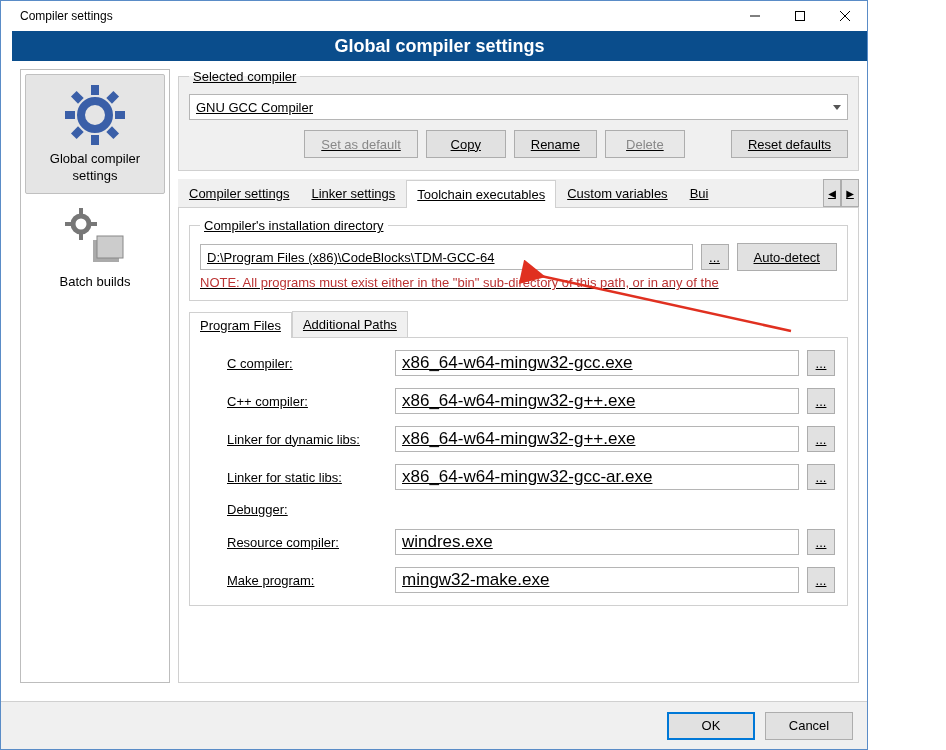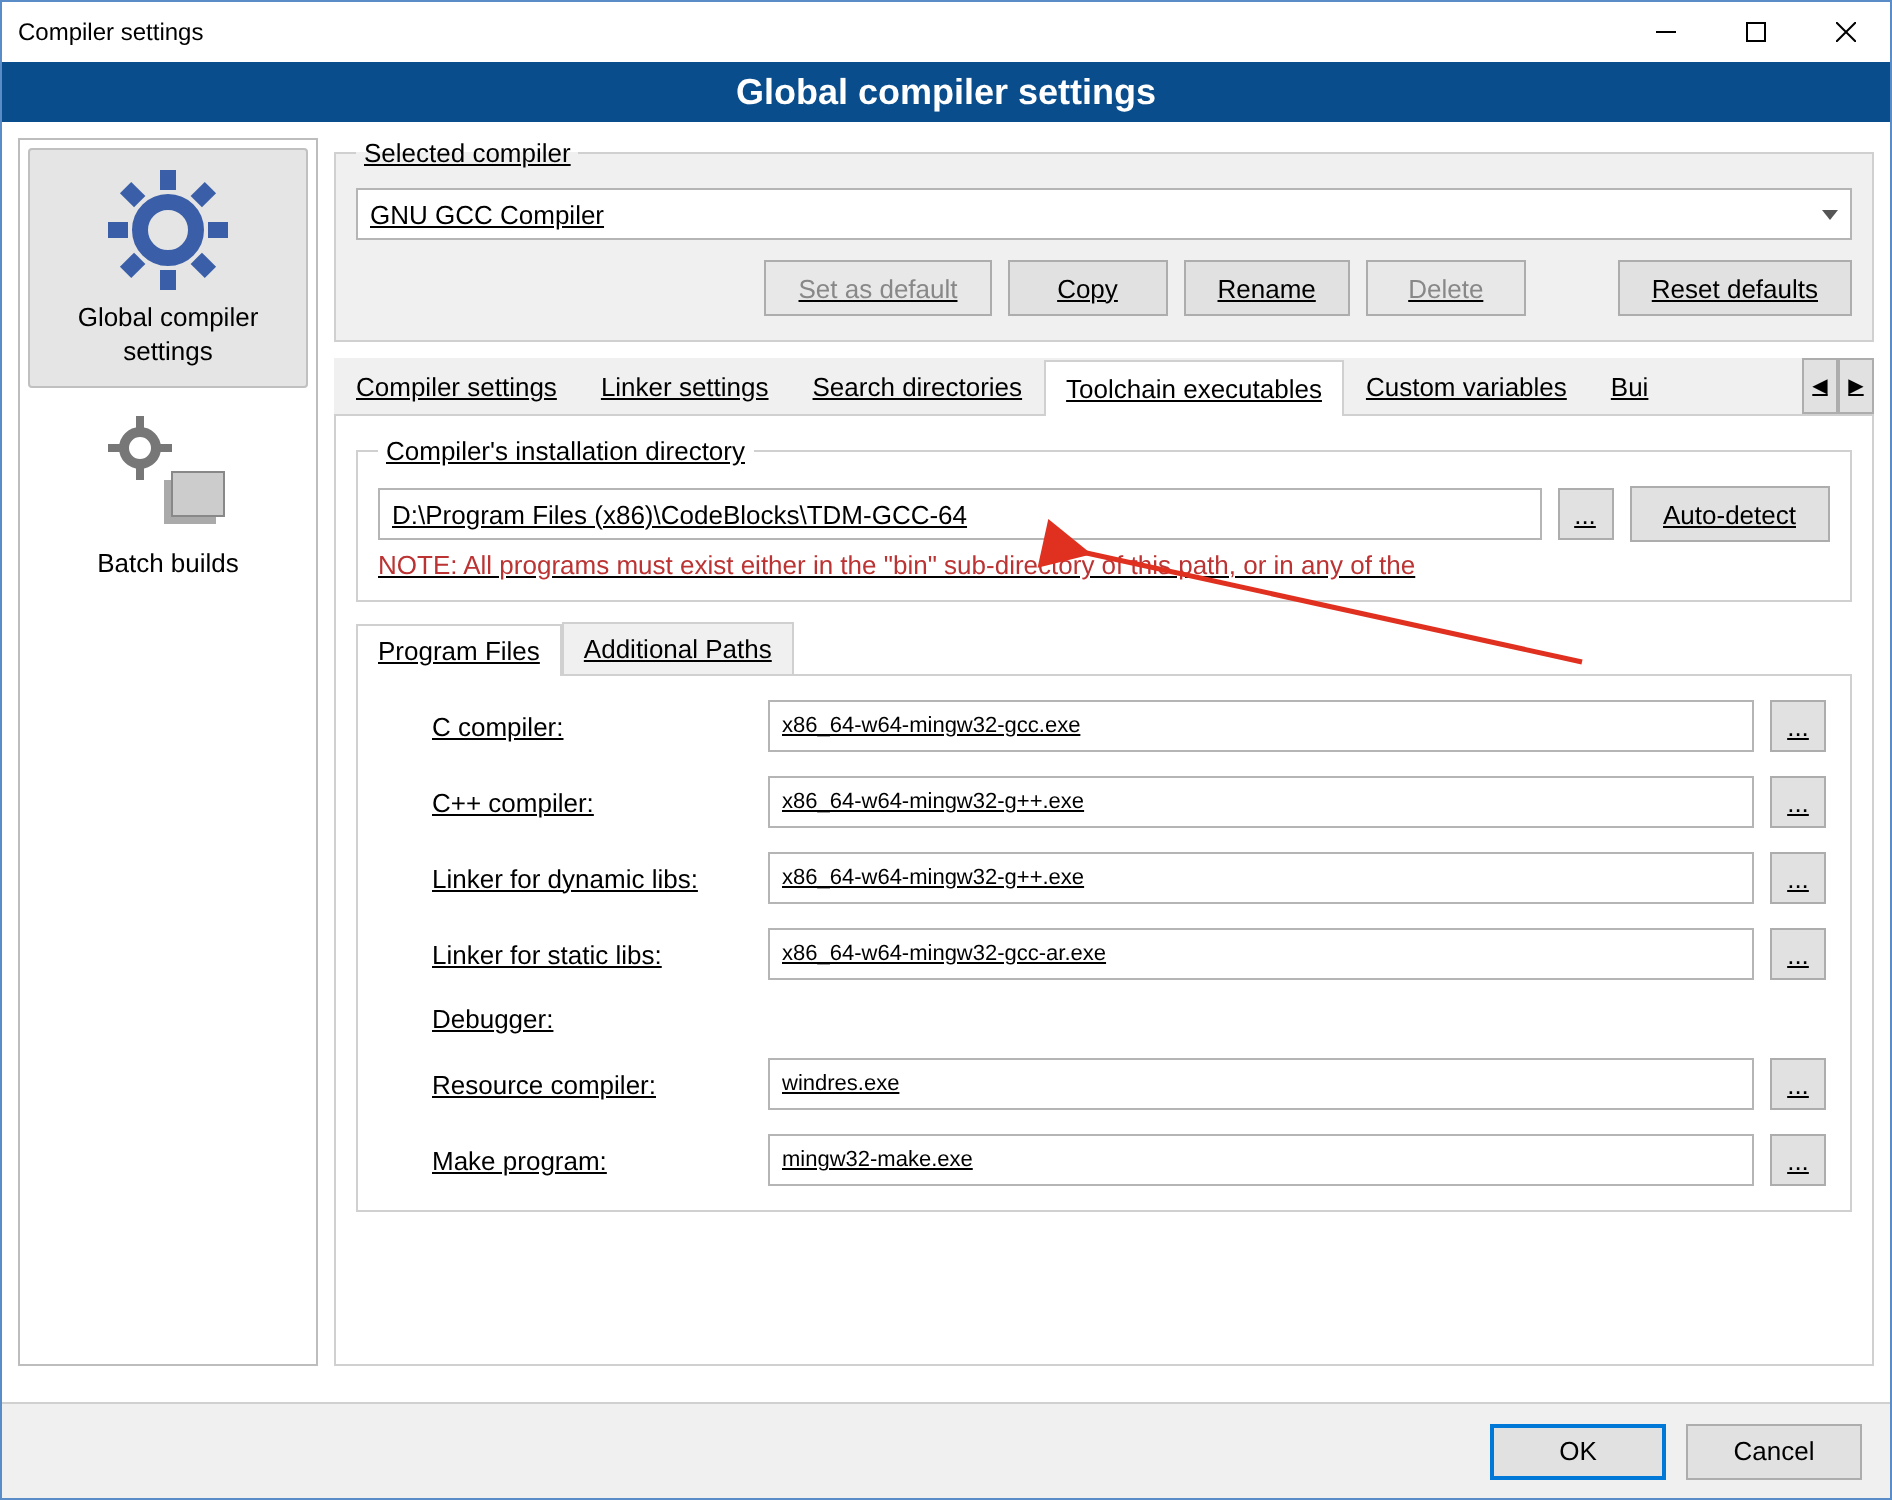--- a/index.html
+++ b/index.html
@@ -1,17 +1,17 @@
 <!DOCTYPE html>
 <html><head>
 <meta charset="utf-8">
 <style>
 * { box-sizing: border-box; font-family: "Segoe UI", Tahoma, sans-serif; }
 body { margin: 0; background: #fff; font-size: 13px; }
-.window { width: 946px; height: 750px; border: 1px solid #5a8cc7; position: relative; overflow: hidden; }
+.window { width: 868px; height: 750px; border: 1px solid #5a8cc7; position: relative; overflow: hidden; padding-left: 11px; }
 .titlebar { height: 30px; display: flex; align-items: center; padding-left: 8px; background: #fff; }
 .titlebar-title { font-size: 12px; }
 .titlebar-controls { margin-left: auto; display: flex; }
 .titlebar-btn { width: 45px; height: 30px; display: flex; align-items: center; justify-content: center; }
 .titlebar-btn svg { width: 10px; height: 10px; }
 .header-bar { height: 30px; background: linear-gradient(#0a4d8c, #0a4d8c); color: #fff; text-align: center; font-size: 18px; font-weight: bold; line-height: 30px; }
 .main-area { display: flex; height: 630px; padding: 8px; gap: 8px; }
 .sidebar { width: 150px; border: 1px solid #bdbdbd; background: #fff; padding: 4px; display: flex; flex-direction: column; gap: 4px; }
 .sidebar-item { display: flex; flex-direction: column; align-items: center; padding: 8px 4px; border-radius: 2px; text-align: center; }
 .sidebar-item.selected { background: #e5e5e5; border: 1px solid #c0c0c0; }
@@ -36,21 +36,21 @@
 fieldset.inner legend { padding: 0 4px; font-size: 13px; }
 .dir-row { display: flex; gap: 8px; align-items: center; }
 .text-input { flex: 1; height: 26px; border: 1px solid #b5b5b5; padding: 0 6px; font-size: 13px; background: #fff; }
 .note { color: #b33; font-size: 13px; margin-top: 4px; }
 .subtabs { display: flex; margin-top: 4px; }
 .subtab { padding: 5px 10px; border: 1px solid #d0d0d0; border-bottom: none; background: #f0f0f0; font-size: 13px; }
 .subtab.active { background: #fff; position: relative; top: 1px; }
 .subtab-body { border: 1px solid #d0d0d0; padding: 12px; }
 .field-row { display: flex; align-items: center; margin-bottom: 12px; gap: 8px; }
 .field-label { width: 160px; font-size: 13px; margin-left: 25px; }
-.field-input { flex: 1; height: 26px; border: 1px solid #b5b5b5; padding: 0 6px; font-size: 11px; background: #fff; display: flex; align-items: center; }
+.field-input { flex: 1; height: 26px; border: 1px solid #b5b5b5; padding: 0 6px; font-size: 17px; background: #fff; display: flex; align-items: center; }
 .field-input.combo { background: #f0f0f0; justify-content: space-between; }
 .browse-btn { width: 28px; height: 26px; border: 1px solid #adadad; background: #e1e1e1; display: flex; align-items: center; justify-content: center; font-size: 13px; }
 .footer { position: absolute; bottom: 0; left: 0; right: 0; height: 48px; border-top: 1px solid #d0d0d0; background: #f0f0f0; display: flex; align-items: center; justify-content: flex-end; padding: 0 14px; gap: 10px; }
 .arrow-annot { position: absolute; pointer-events: none; }
 </style>
 </head>
 <body>
 
 <div class="window">
   <div class="titlebar">
@@ -134,21 +134,20 @@
           <div class="btn">Rename</div>
           <div class="btn disabled">Delete</div>
           <div style="width:30px"></div>
           <div class="btn">Reset defaults</div>
         </div>
       </fieldset>
 
       <div class="tabs">
         <div class="tab">Compiler settings</div>
         <div class="tab">Linker settings</div>
-        <div class="tab">Search directories</div>
         <div class="tab active">Toolchain executables</div>
         <div class="tab">Custom variables</div>
         <div class="tab">Bui</div>
         <div class="tab-scroll">
           <div class="tab-scroll-btn">◀</div>
           <div class="tab-scroll-btn">▶</div>
         </div>
       </div>
 
       <div class="tab-body">

